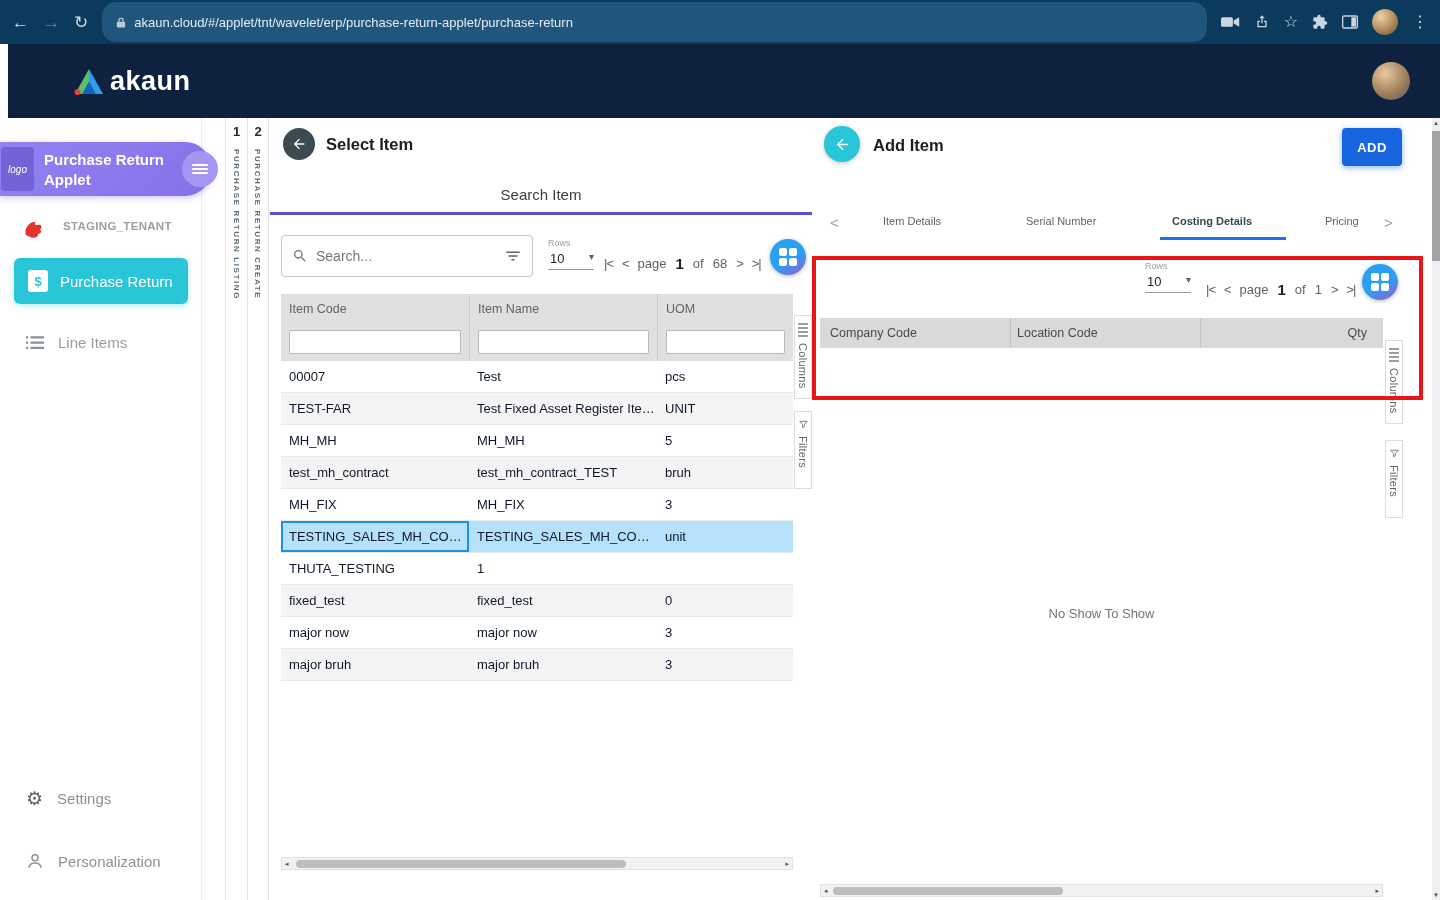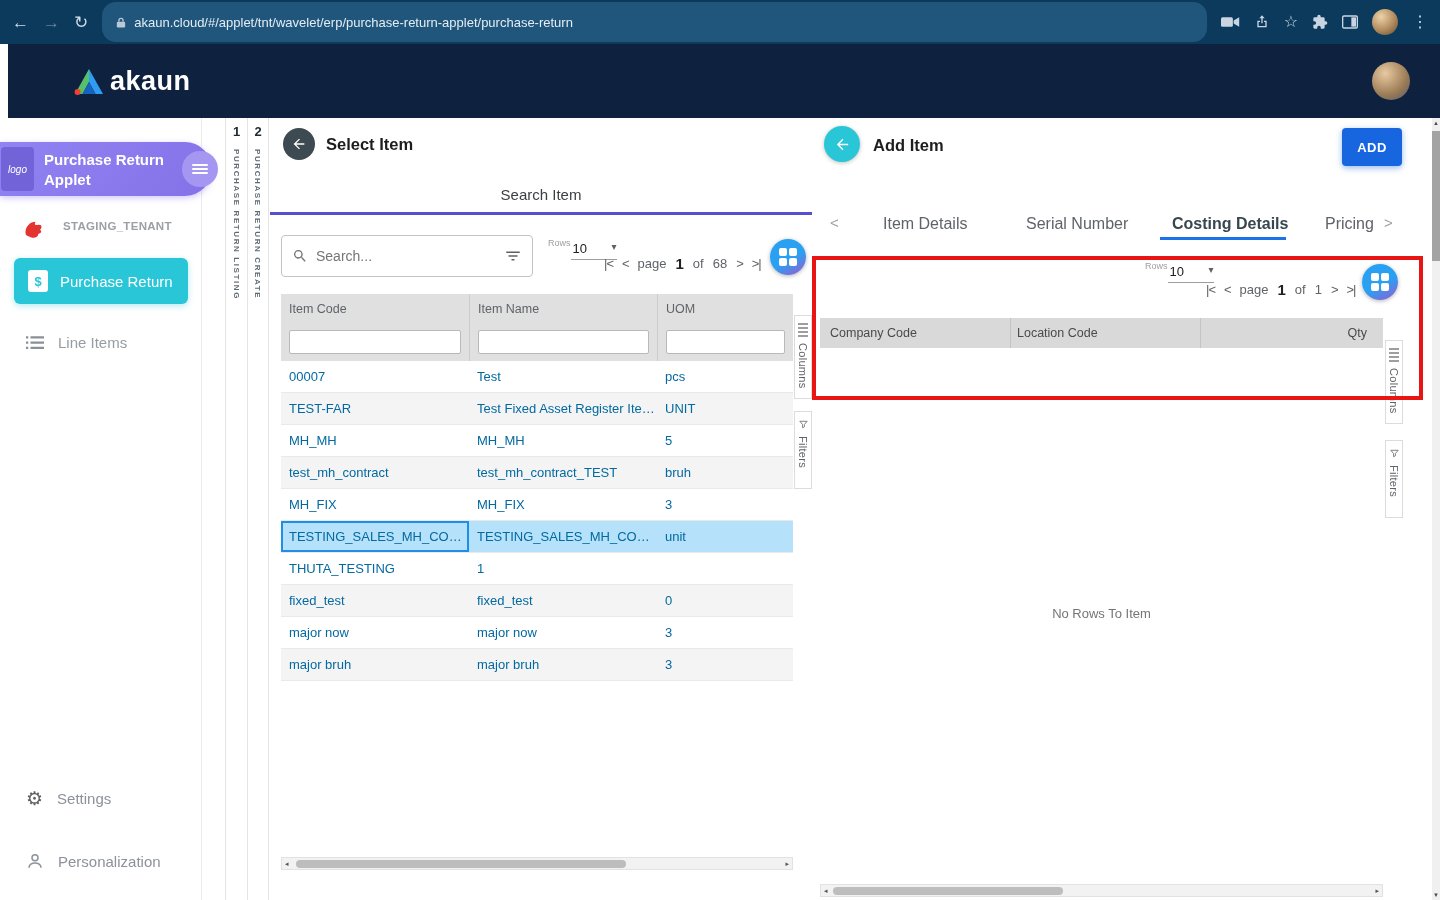--- a/index.html
+++ b/index.html
@@ -53,21 +53,21 @@
   
   .midpanel{position:absolute;left:270px;top:118px;width:542px;height:782px;background:#fff}
   .back-btn{position:absolute;width:32px;height:32px;border-radius:50%;display:flex;align-items:center;justify-content:center;cursor:pointer}
   .back-dark{left:13px;top:10px;background:#3e4a52}
   .panel-title{position:absolute;font-size:16.5px;font-weight:600;color:#1d1d1d}
   .mid-title{left:56px;top:17px}
   .mid-tab-label{position:absolute;left:0;top:68px;width:100%;text-align:center;font-size:15px;color:#3c4043;cursor:pointer}
   .mid-underline{position:absolute;left:0;top:94px;width:100%;height:3px;background:#584ed2}
   .search-box{position:absolute;left:11px;top:117px;width:252px;height:42px;border:1px solid #c4c4c4;border-radius:4px;background:#fff;display:flex;align-items:center;padding:0 10px;gap:8px}
   .search-box input{flex:1;border:none;outline:none;font-family:inherit;font-size:14px;color:#333;min-width:0}
-  .rows-ctl{position:absolute;display:flex;flex-direction:row;cursor:pointer}
+  .rows-ctl{position:absolute;display:flex;flex-direction:column;cursor:pointer}
   .rows-ctl .rlabel{font-size:9px;color:#9e9e9e}
   .rows-ctl .rvalue{display:flex;align-items:flex-start;justify-content:space-between;width:46px;border-bottom:1px solid #9e9e9e;padding:3px 0 3px 2px;font-size:13px;color:#212121}
   .rows-ctl .caret{font-size:10px;color:#616161}
   .mid-rows{left:278px;top:120px}
   .pager{position:absolute;display:flex;align-items:center;gap:9px;font-size:13px;color:#5f6368}
   .pager .pg-btn{color:#616161;cursor:pointer;letter-spacing:-1px}
   .pager .cur{font-size:15px;font-weight:bold;color:#202124}
   .mid-pager{left:334px;top:137px}
   .grid-btn{position:absolute;width:36px;height:36px;border-radius:50%;background:linear-gradient(150deg,#2aa0f2 55%,#9b59d0);display:flex;align-items:center;justify-content:center;cursor:pointer;box-shadow:0 1px 4px rgba(0,0,0,.3)}
   .mid-grid{left:500px;top:121px}
@@ -80,21 +80,21 @@
   .thead span + span{border-left:1px solid #cccccc}
   .c1{width:188px;flex:none}
   .c2{width:188px;flex:none}
   .c3{width:136px;flex:none}
   .filterrow{display:flex;height:37px;background:#e0e0e0}
   .filterrow .fcell{padding:6px 8px}
   .filterrow .fcell + .fcell{border-left:1px solid #cccccc}
   .filterrow input{width:100%;height:24px;border:1px solid #b9b9b9;border-radius:2px;background:#fff;outline:none;font-family:inherit;font-size:12px;padding:0 5px}
   .tbody .trow{display:flex;height:32px;border-bottom:1px solid #e9e9e9;background:#fff;cursor:pointer}
   .tbody .trow:nth-child(even){background:#f4f4f4}
-  .tbody .trow span{font-size:13px;color:#0369a1;line-height:32px;padding-left:8px;overflow:hidden;white-space:nowrap;text-overflow:ellipsis}
+  .tbody .trow span{font-size:13px;color:#0f172a;line-height:32px;padding-left:8px;overflow:hidden;white-space:nowrap;text-overflow:ellipsis}
   .tbody .trow.selected{background:#b5e2fa}
   .tbody .trow.selected .c1{box-shadow:inset 0 0 0 2px #1d8fe8}
 
   .hscroll{position:absolute;height:13px;background:#f2f2f2;border:1px solid #e2e2e2}
   .mid-hscroll{left:11px;top:739px;width:512px}
   .hthumb{position:absolute;top:2px;height:8px;background:#bdbdbd;border-radius:4px}
   .mid-hscroll .hthumb{left:14px;width:330px}
   .hs-arrow{position:absolute;top:2px;font-size:7px;color:#555}
   .hs-left{left:3px}
   .hs-right{right:3px}
@@ -104,21 +104,21 @@
   .mid-cols-tab{left:524px;top:197px;height:84px}
   .mid-filt-tab{left:524px;top:293px;height:78px}
   .bars-ic{display:flex;flex-direction:column;gap:2px}
   .bars-ic i{display:block;width:10px;height:2px;background:#9e9e9e}
 
   
   .rightpanel{position:absolute;left:818px;top:118px;width:614px;height:782px;background:#fff}
   .back-cyan{left:6px;top:8px;width:36px;height:36px;background:#29c6d8;box-shadow:0 1px 4px rgba(0,0,0,.25)}
   .right-title{left:55px;top:18px}
   .add-btn{position:absolute;left:524px;top:10px;width:60px;height:38px;background:#1766e0;border-radius:4px;color:#fff;font-size:13px;font-weight:bold;display:flex;align-items:center;justify-content:center;cursor:pointer;box-shadow:0 2px 6px rgba(23,102,224,.45);letter-spacing:.5px}
-  .rtab{position:absolute;top:97px;font-size:16px;color:#5f6368;cursor:pointer;white-space:nowrap}
+  .rtab{position:absolute;top:97px;font-size:11px;color:#5f6368;cursor:pointer;white-space:nowrap}
   .rtab.active{color:#37474f;font-weight:600}
   .rtab-chev{position:absolute;top:96px;font-size:15px;color:#9e9e9e;cursor:pointer}
   .rtab-underline{position:absolute;left:342px;top:119px;width:126px;height:3px;background:#1a73e8}
   .right-rows{left:327px;top:143px}
   .right-pager{left:388px;top:163px}
   .right-grid{left:544px;top:146px}
   .rtable-head{position:absolute;left:2px;top:200px;width:563px;height:30px;background:#d9d9d9;display:flex}
   .rtable-head span{font-size:12.5px;color:#4a4a4a;line-height:30px;overflow:hidden;white-space:nowrap}
   .rc1{width:190px;flex:none;padding-left:10px}
   .rc2{width:190px;flex:none;padding-left:6px;border-left:1px solid #c3c3c3}
@@ -435,21 +435,21 @@
           <i></i>
         </span>
       </span>
 
     <div class="rtable-head">
       <span class="rc1">Company Code</span>
       <span class="rc2">Location Code</span>
       <span class="rc3">Qty</span>
     </div>
 
-    <div class="no-rows">No Rows To Item</div>
+    <div class="no-rows">No Show To Show</div>
 
     <div class="side-tab right-cols-tab">
       <span class="bars-ic">
           <i></i>
           <i></i>
           <i></i>
           <i></i>
         </span>
       <span class="vtext">Columns</span>
     </div>

